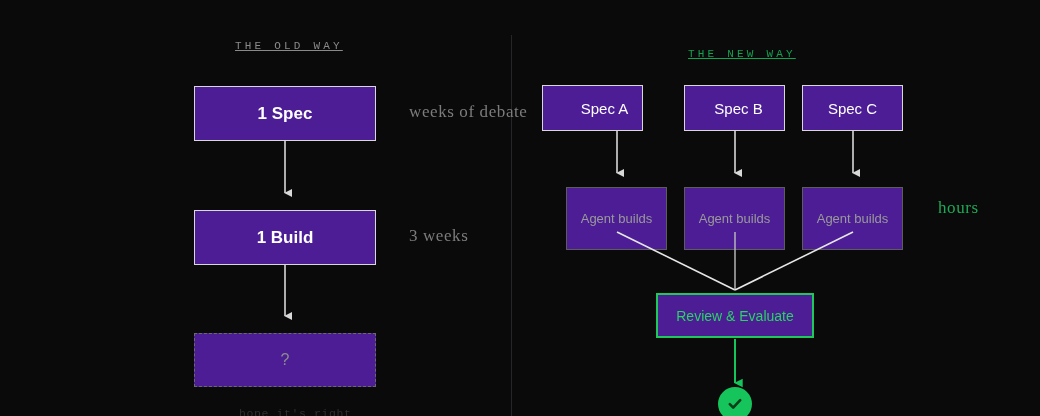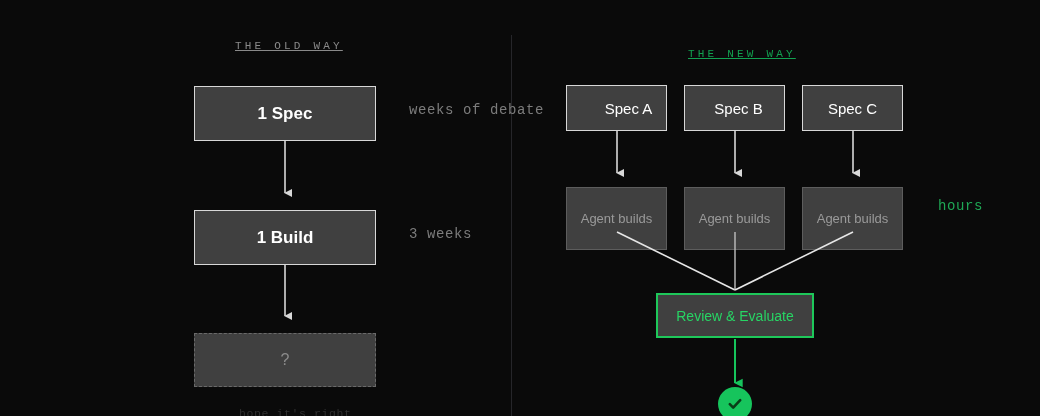--- a/index.html
+++ b/index.html
@@ -21,49 +21,49 @@
   .col-header {
     position:absolute; font-family:"Liberation Mono", monospace;
     font-size:11px; letter-spacing:3.2px; white-space:nowrap;text-decoration:underline;
   }
   .col-header.old { left:235px; top:40px; color:#8a8a8a; }
   .col-header.new { left:688px; top:48px; color:#12a150; }
 
   
   .box {
     position:absolute; display:flex; align-items:center; justify-content:center;
-    background:#404040; text-align:left;
+    background:#4c1d95; text-align:left;
   }
   .box.solid-white { border:1.5px solid #d8d8d8; }
   .box.solid-dim   { border:1px solid #5d5d5d; }
   .box.dashed-dim  { border:1.5px dashed #6a6a6a; }
   .box.solid-green { border:2px solid #1ec85a; }
 
   .lbl-strong { font-size:17px; font-weight:bold; color:#ffffff; }
   .lbl-mid    { font-size:15px; font-weight:normal; color:#ffffff; }
   .lbl-dim    { font-size:13px; color:#9a9a9a; }
   .lbl-q      { font-size:16px; color:#8c8c8c; }
   .lbl-green  { font-size:14px; color:#27d464; }
 
   
   #box-spec  { left:194px; top:86px;  width:182px; height:55px; }
   #box-build { left:194px; top:210px; width:182px; height:55px; }
   #box-q     { left:194px; top:333px; width:182px; height:54px; }
 
   
   .spec-box  { top:85px;  width:101px; height:46px; }
-  #spec-a { left:566px;padding-left:24px; } #spec-b { left:684px;padding-left:8px; } #spec-c { left:802px; }
+  #spec-a { left:542px;padding-left:24px; } #spec-b { left:684px;padding-left:8px; } #spec-c { left:802px; }
   .agent-box { top:187px; width:101px; height:63px; }
   #agent-a { left:566px; } #agent-b { left:684px; } #agent-c { left:802px; }
   #box-review { left:656px; top:293px; width:158px; height:45px; }
 
   
   .anno {
-    position:absolute; font-family:Liberation Mono, monospace;
-    font-size:14px; letter-spacing:0.6px; white-space:nowrap; color:#7c7c7c;
+    position:absolute; font-family:Liberation Serif, serif;
+    font-size:17px; letter-spacing:0.6px; white-space:nowrap; color:#7c7c7c;
   }
   #anno-debate { left:409px; top:102px; }
   #anno-weeks  { left:409px; top:226px; }
   #anno-hours  { left:938px; top:198px; color:#1fa855; }
   #anno-bottom {
     position:absolute; left:239px; top:407px; white-space:nowrap;
     font-family:"Liberation Mono", monospace; font-size:11.5px;
     letter-spacing:0.6px; color:#2e2e2e;
   }
 

